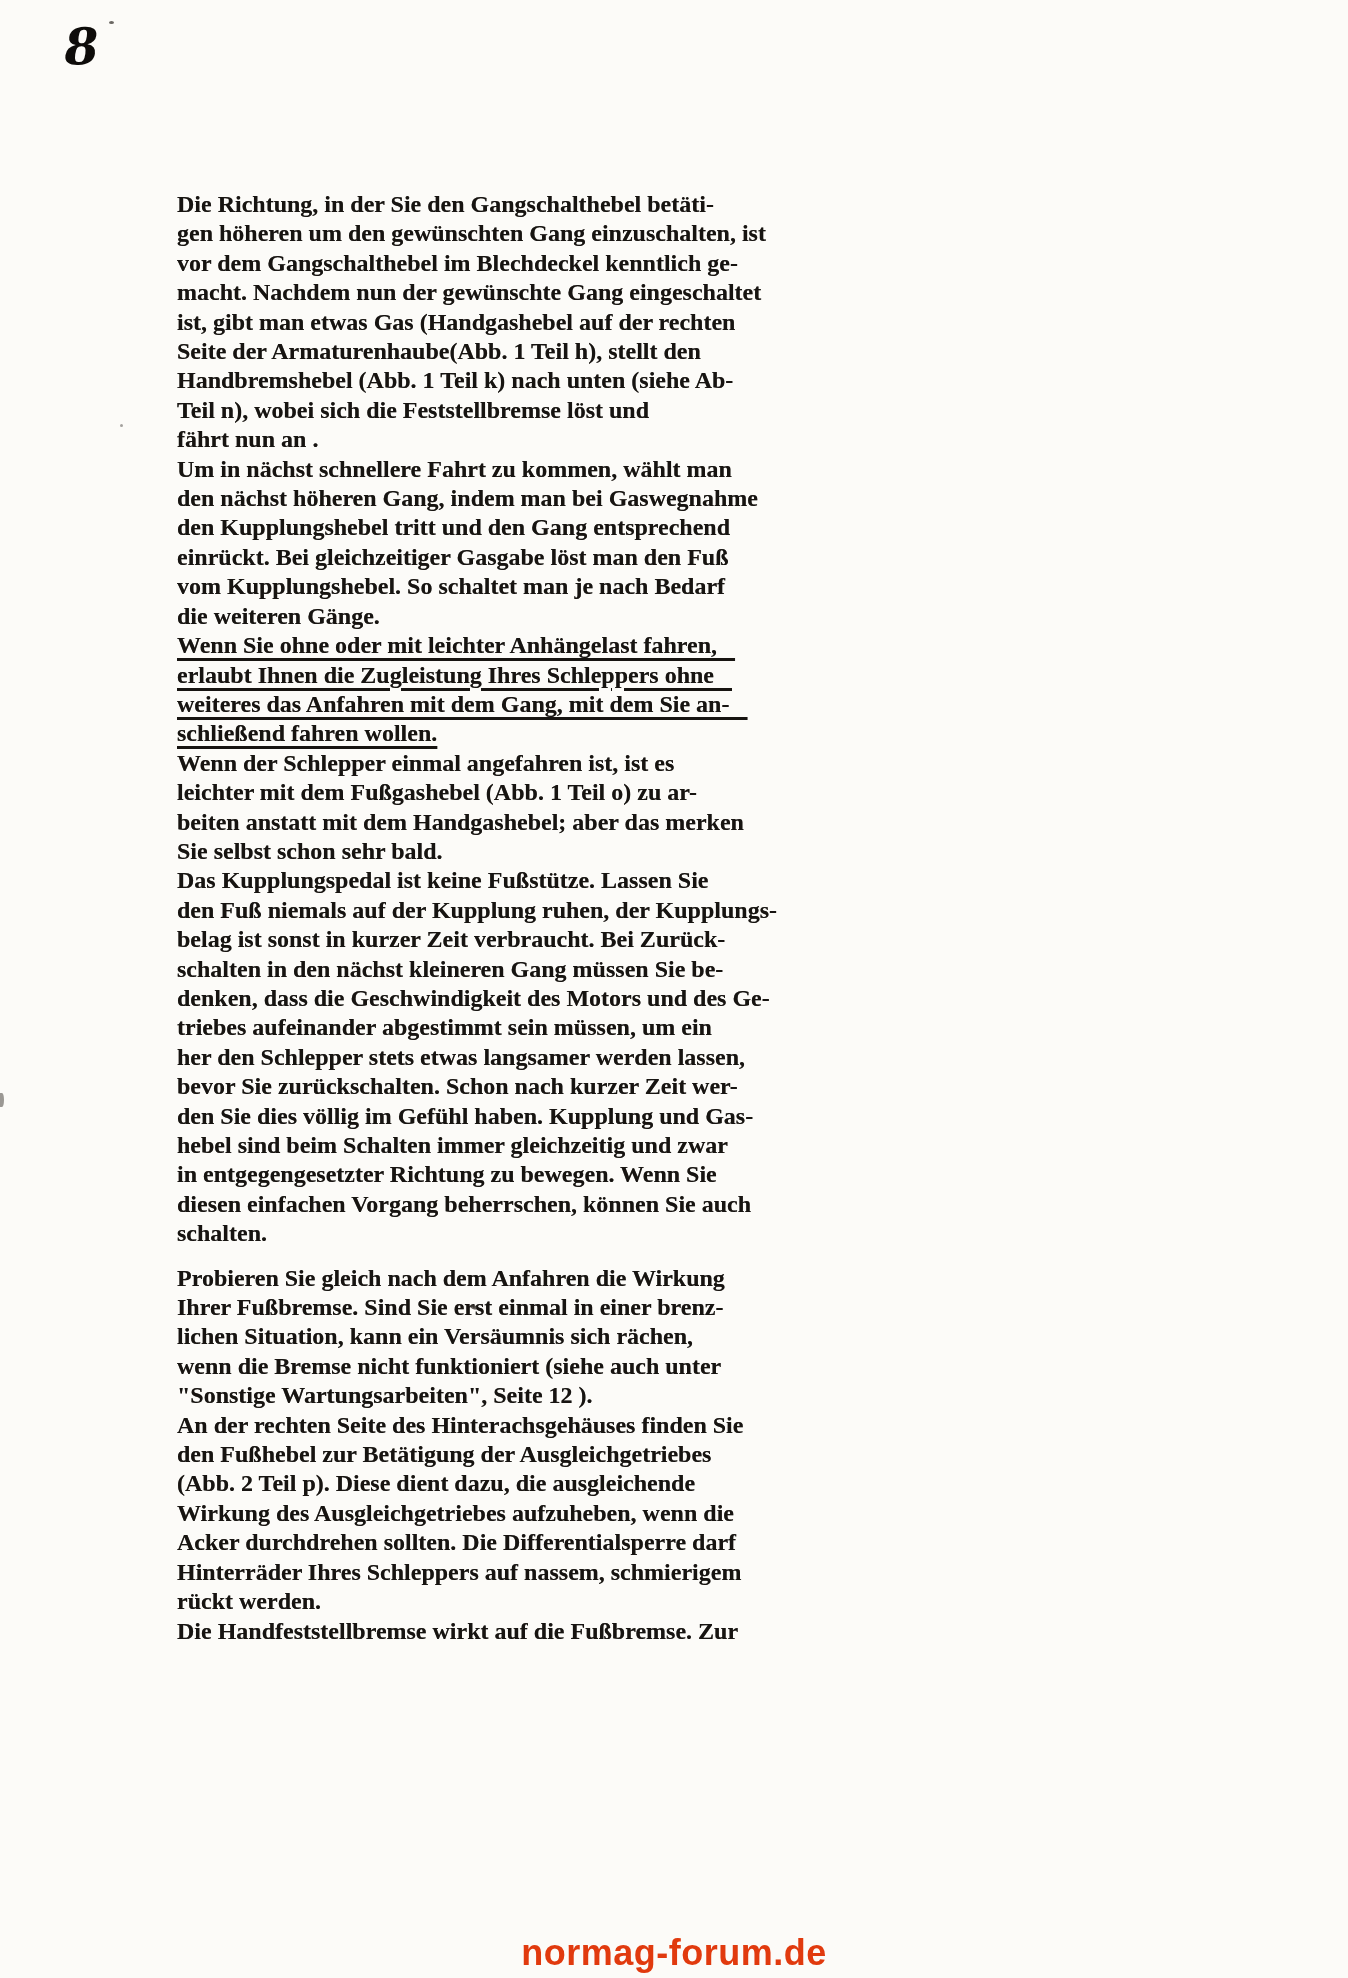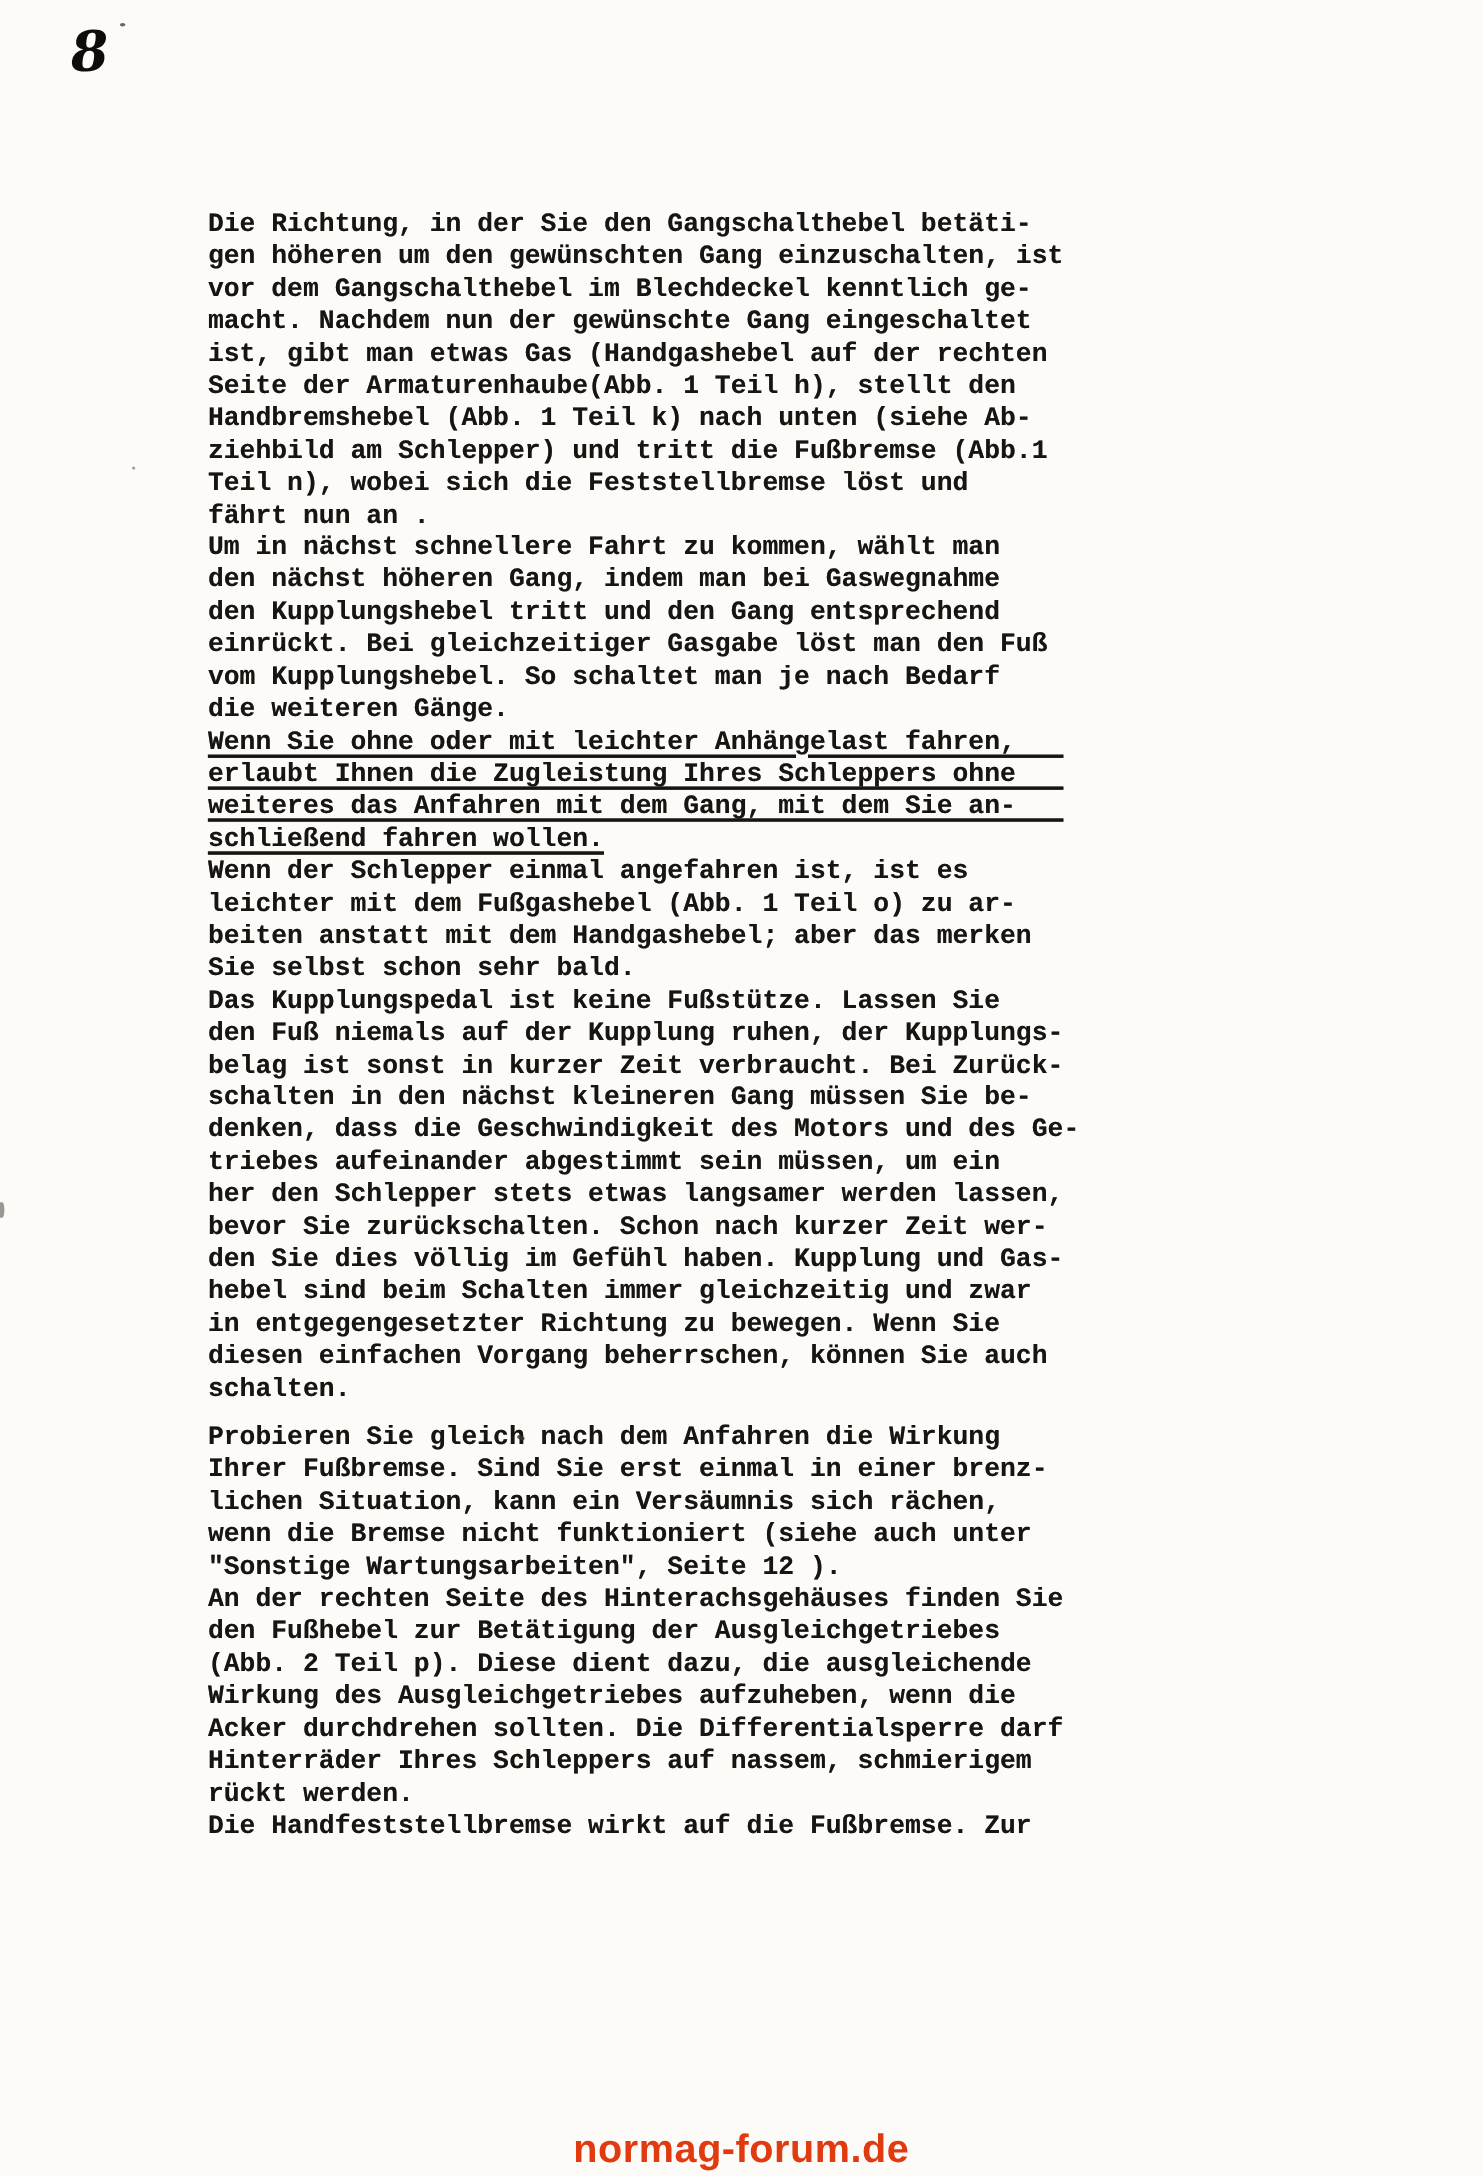--- a/index.html
+++ b/index.html
@@ -18,28 +18,27 @@
     font-weight: 700;
     font-size: 50px;
     line-height: 1;
     color: #0e0c0a;
     transform: rotate(-3deg);
   }
   .text-block {
     position: absolute;
     left: 177px; top: 190px;
     width: 850px;
-    font-family: Liberation Mono, monospace;
+    font-family: Liberation Serif, serif;
     font-weight: 700;
     font-size: 24px;
     line-height: 29.4px;
     letter-spacing: 0px;
     color: #171411;
     text-shadow: 0 0 0.5px rgba(20,16,12,0.55);
-    margin-left: 12px;
   }
   .para { margin: 0; }
   .para + .para { margin-top: 15px; }
   .line { white-space: pre; }
   .ul {
     text-decoration: underline;
     text-decoration-thickness: 2.5px;
     text-underline-offset: 5px;
     text-decoration-color: #171411;
   }
@@ -71,21 +70,20 @@
 
 <div class="text-block">
     <div class="para">
       <div class="line">Die Richtung, in der Sie den Gangschalthebel betäti-</div>
       <div class="line">gen höheren um den gewünschten Gang einzuschalten, ist</div>
       <div class="line">vor dem Gangschalthebel im Blechdeckel kenntlich ge-</div>
       <div class="line">macht. Nachdem nun der gewünschte Gang eingeschaltet</div>
       <div class="line">ist, gibt man etwas Gas (Handgashebel auf der rechten</div>
       <div class="line">Seite der Armaturenhaube(Abb. 1 Teil h), stellt den</div>
       <div class="line">Handbremshebel (Abb. 1 Teil k) nach unten (siehe Ab-</div>
-      <div class="line">ziehbild am Schlepper) und tritt die Fußbremse (Abb.1</div>
       <div class="line">Teil n), wobei sich die Feststellbremse löst und</div>
       <div class="line">fährt nun an .</div>
       <div class="line">Um in nächst schnellere Fahrt zu kommen, wählt man</div>
       <div class="line">den nächst höheren Gang, indem man bei Gaswegnahme</div>
       <div class="line">den Kupplungshebel tritt und den Gang entsprechend</div>
       <div class="line">einrückt. Bei gleichzeitiger Gasgabe löst man den Fuß</div>
       <div class="line">vom Kupplungshebel. So schaltet man je nach Bedarf</div>
       <div class="line">die weiteren Gänge.</div>
       <div class="line"><span class="ul">Wenn Sie ohne oder mit leichter Anhängelast fahren,&nbsp;&nbsp;&nbsp;</span></div>
       <div class="line"><span class="ul">erlaubt Ihnen die Zugleistung Ihres Schleppers ohne&nbsp;&nbsp;&nbsp;</span></div>

